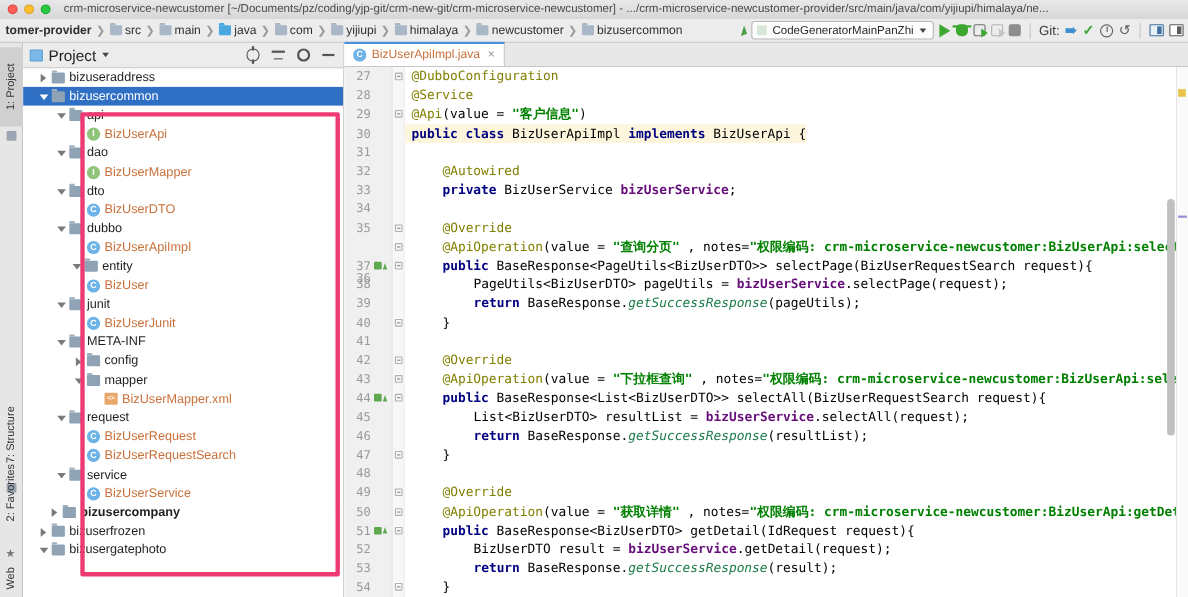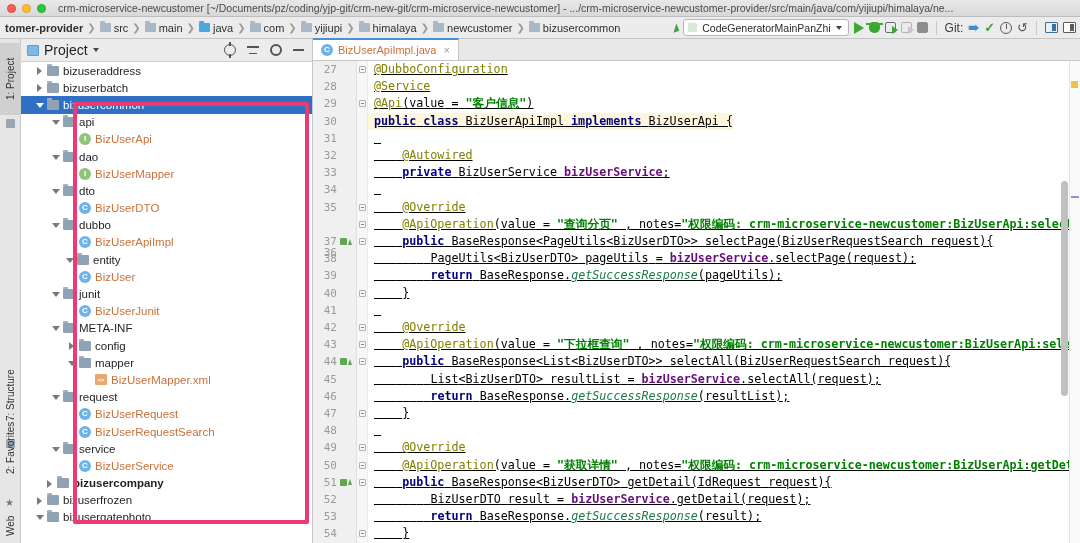--- a/index.html
+++ b/index.html
@@ -203,21 +203,20 @@
   }
   .fmark::after{content:'';position:absolute;top:2px;left:1px;width:3px;height:1px;background:#888;}
 
   .code {
     flex: 1; position: relative; overflow: hidden; background: #fff;
     font-family: "DejaVu Sans Mono", monospace; font-size: 11.7px;
   }
   .cline {
     height: 17.2px; line-height: 17.2px; white-space: pre; padding-left: 6px;
     font-family: "DejaVu Sans Mono", monospace;
-    text-decoration: underline;
   }
   .cline.hl { background: #fdf6dd; }
   .kw { color: #000080; font-weight: bold; }
   .ann { color: #808000; }
   .str { color: #008000; font-weight: bold; }
   .fld { color: #660e7a; font-weight: bold; }
   .mth { color: #1a7a4a; font-style: italic; }
   .plain { color: #000; }
 
   .editor-scroll {
@@ -348,25 +347,20 @@
         <span class="collapse-ic"></span>
         <span class="gear-ic"></span>
         <span class="minus-ic"></span>
       </span>
     </div>
     <div class="tree" id="tree">
         <div class="trow" style="padding-left: 14px;">
           <span class="twist closed"></span>
           <span class="fold pkg"></span>
           <span class="tlabel">bizuseraddress</span>
-        </div>
-        <div class="trow" style="padding-left: 14px;">
-          <span class="twist closed"></span>
-          <span class="fold pkg"></span>
-          <span class="tlabel">bizuserbatch</span>
         </div>
         <div class="trow sel" style="padding-left: 14px;">
           <span class="twist open"></span>
           <span class="fold pkg"></span>
           <span class="tlabel">bizusercommon</span>
         </div>
         <div class="trow" style="padding-left: 30px;">
           <span class="twist open"></span>
           <span class="fold pkg"></span>
           <span class="tlabel">api</span>

